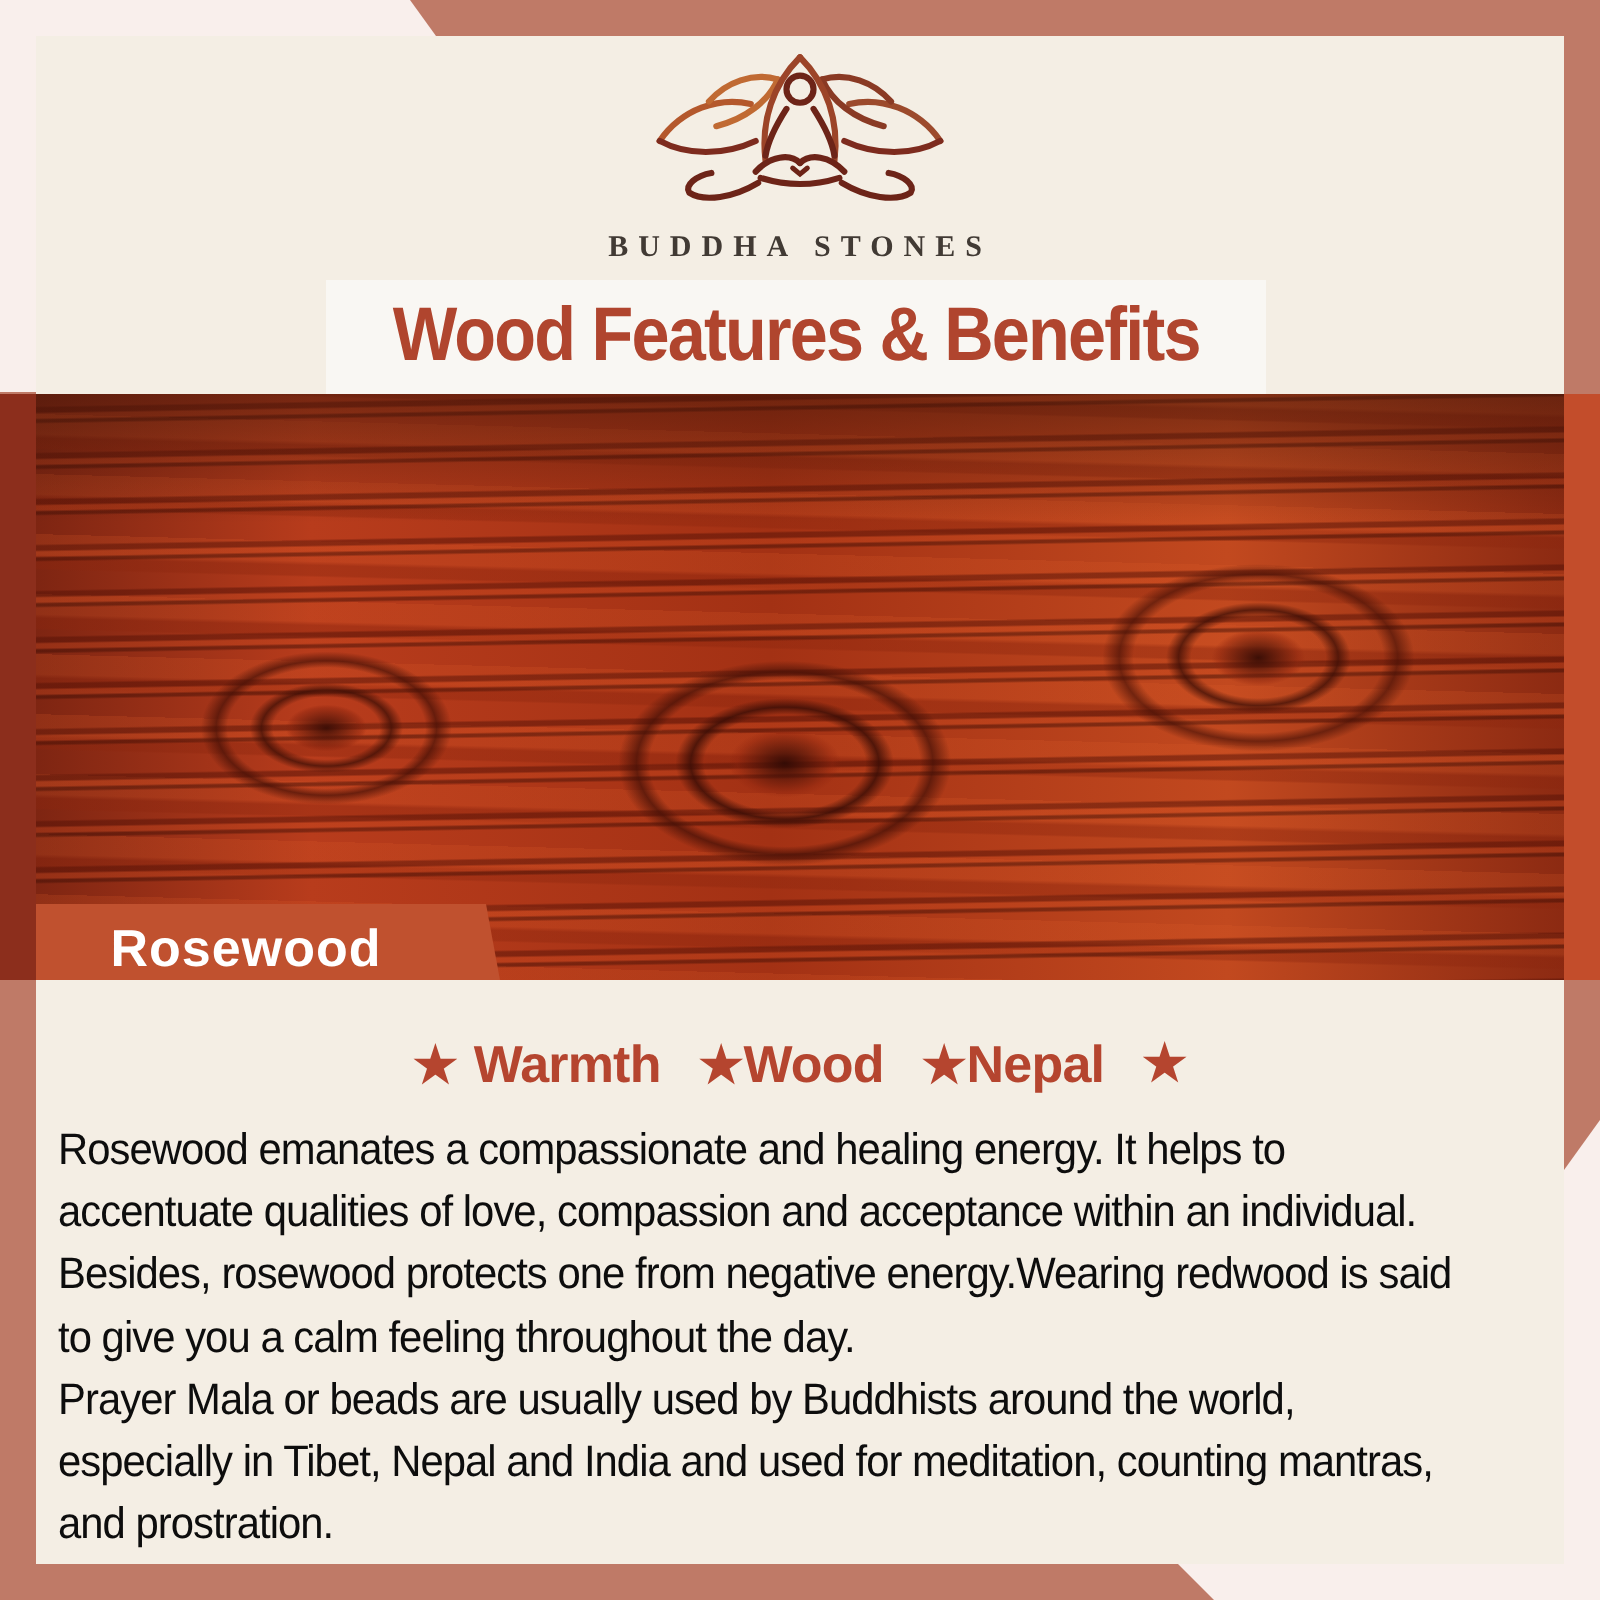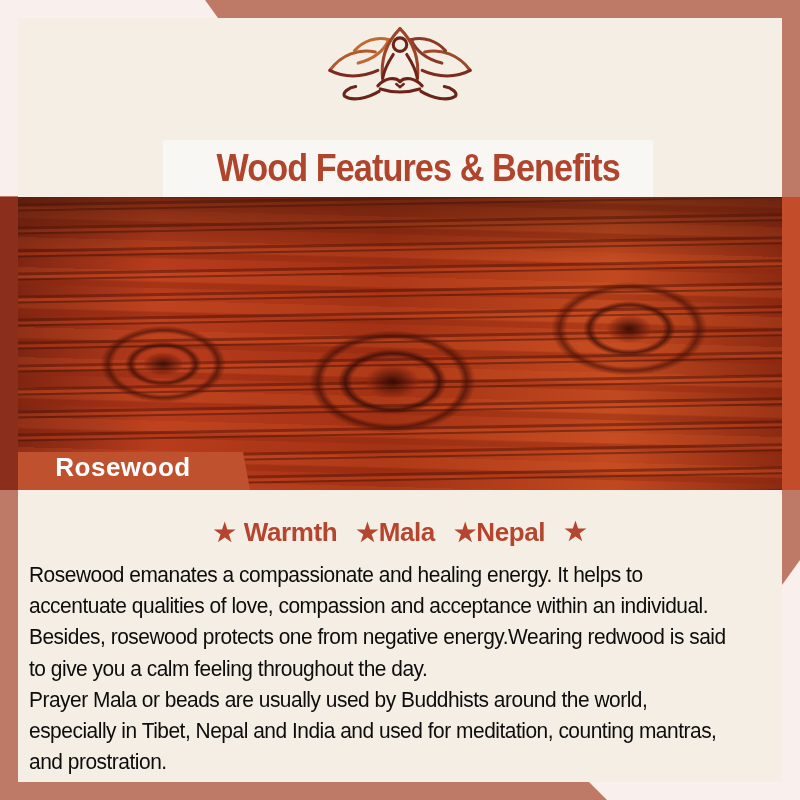--- a/index.html
+++ b/index.html
@@ -22,21 +22,21 @@
   .bar-right-bright{position:absolute;left:782px;top:197px;width:18px;height:293px;background:#c34d2b;}
 
   
   .logo{position:absolute;left:0;top:24px;width:800px;text-align:center;}
   .logo svg{display:block;margin:0 auto;}
   .brand{margin-top:4px;font-family:"Liberation Serif",serif;font-size:15px;
     letter-spacing:5px;color:#413a34;font-weight:600;}
 
   
   .title-banner{position:absolute;left:163px;top:140px;width:470px;height:57px;
-    background:#f9f7f3;display:flex;align-items:center;justify-content:center;padding-left:20px;}
+    background:#f9f7f3;display:flex;align-items:center;justify-content:center;}
   .title-banner h1{margin:0;font-size:38px;font-weight:bold;color:#b0452e;
     letter-spacing:-1px;white-space:nowrap;transform:scaleX(.9);}
 
   
   .wood{position:absolute;left:18px;top:197px;width:764px;height:293px;
     background-color:#a83318;
     background-image:
       radial-gradient(ellipse 95px 58px at 19% 57%, rgba(80,18,7,0) 52%, rgba(70,16,6,.7) 58%, rgba(70,16,6,0) 66%),
       radial-gradient(ellipse 58px 34px at 19% 57%, rgba(60,14,5,0) 46%, rgba(60,14,5,.75) 56%, transparent 66%),
       radial-gradient(ellipse 26px 15px at 19% 57%, rgba(50,10,4,.85), rgba(130,32,12,.35) 68%, transparent 78%),
@@ -48,21 +48,21 @@
       radial-gradient(ellipse 30px 18px at 80% 45%, rgba(48,10,4,.9), rgba(135,34,13,.35) 66%, transparent 78%),
       linear-gradient(180deg, rgba(66,22,9,.55), rgba(66,22,9,0) 22%),
       repeating-linear-gradient(179deg, rgba(90,18,6,0) 0 6px, rgba(84,17,6,.5) 7px 9px, rgba(205,75,32,.3) 10px 12px, rgba(58,12,4,.45) 13px 14px, rgba(0,0,0,0) 15px 23px),
       repeating-linear-gradient(181.5deg, rgba(222,92,40,.2) 0 10px, rgba(140,38,14,.38) 12px 17px, rgba(0,0,0,0) 18px 30px),
       linear-gradient(90deg,#7e2512,#b83c1c 18%,#a33114 48%,#c2491f 78%,#8c2a12);
   }
 
   
   .wood-name{position:absolute;left:18px;top:452px;width:232px;height:38px;background:#c0512f;
     clip-path:polygon(0 0,225px 0,232px 38px,0 38px);
-    display:flex;align-items:flex-start;justify-content:center;}
+    display:flex;align-items:flex-end;justify-content:center;}
   .wood-name span{font-size:26px;font-weight:bold;color:#ffffff;letter-spacing:.5px;
     padding-right:22px;}
 
   
   .features{position:absolute;left:0;top:517px;width:800px;display:flex;
     justify-content:center;gap:19px;color:#b5452f;font-weight:bold;font-size:26px;white-space:nowrap;}
   .feature{display:flex;align-items:baseline;}
   .feature .star{font-size:25px;}
   .feature:first-child .label{margin-left:8px;}
   .feature .label{letter-spacing:-.4px;}
@@ -106,40 +106,41 @@
       <path d="M164,108 C184,120 208,124 220,116 C224,110 214,102 202,100" stroke="#6d2418" stroke-width="5" stroke-linecap="round"></path>
 
       <circle cx="130" cy="32" r="11" stroke="#6d2418" stroke-width="5"></circle>
       <path d="M119,48 C110,62 104,74 102,86" stroke="#6d2418" stroke-width="5" stroke-linecap="round"></path>
       <path d="M141,48 C150,62 156,74 158,86" stroke="#6d2418" stroke-width="5" stroke-linecap="round"></path>
       <path d="M94,99 C106,86 122,84 130,92" stroke="#6d2418" stroke-width="5" stroke-linecap="round"></path>
       <path d="M166,99 C154,86 138,84 130,92" stroke="#6d2418" stroke-width="5" stroke-linecap="round"></path>
       <path d="M98,104 Q130,114 162,104" stroke="#6d2418" stroke-width="5" stroke-linecap="round"></path>
       <path d="M124,96 l6,5 l6,-5" stroke="#6d2418" stroke-width="4" stroke-linecap="round"></path>
     </svg>
+    <div class="brand">BUDDHA STONES</div>
   </div>
 
   <div class="title-banner">
     <h1>Wood Features &amp; Benefits</h1>
   </div>
 
   <div class="wood"></div>
 
   <div class="wood-name">
     <span>Rosewood</span>
   </div>
 
   <div class="features">
     <span class="feature">
       <span class="star">★</span>
       <span class="label">Warmth</span>
     </span>
     <span class="feature">
       <span class="star">★</span>
-      <span class="label">Mala</span>
+      <span class="label">Wood</span>
     </span>
     <span class="feature">
       <span class="star">★</span>
       <span class="label">Nepal</span>
     </span>
     <span class="feature">
       <span class="star">★</span>
     </span>
   </div>
 

